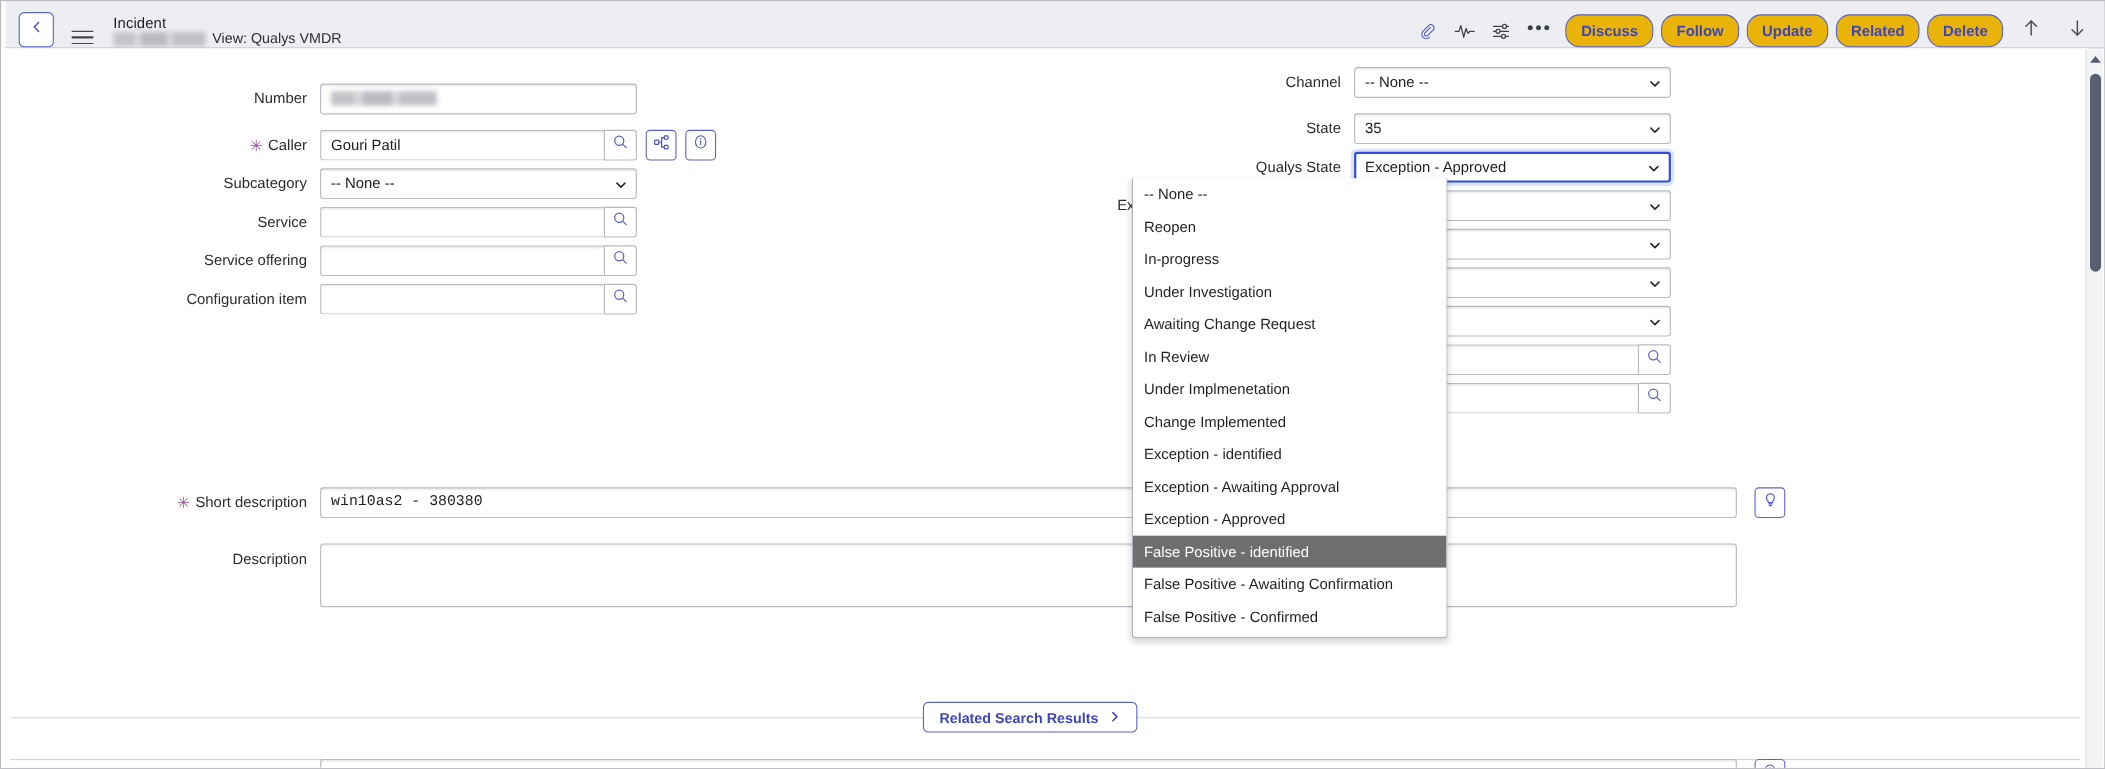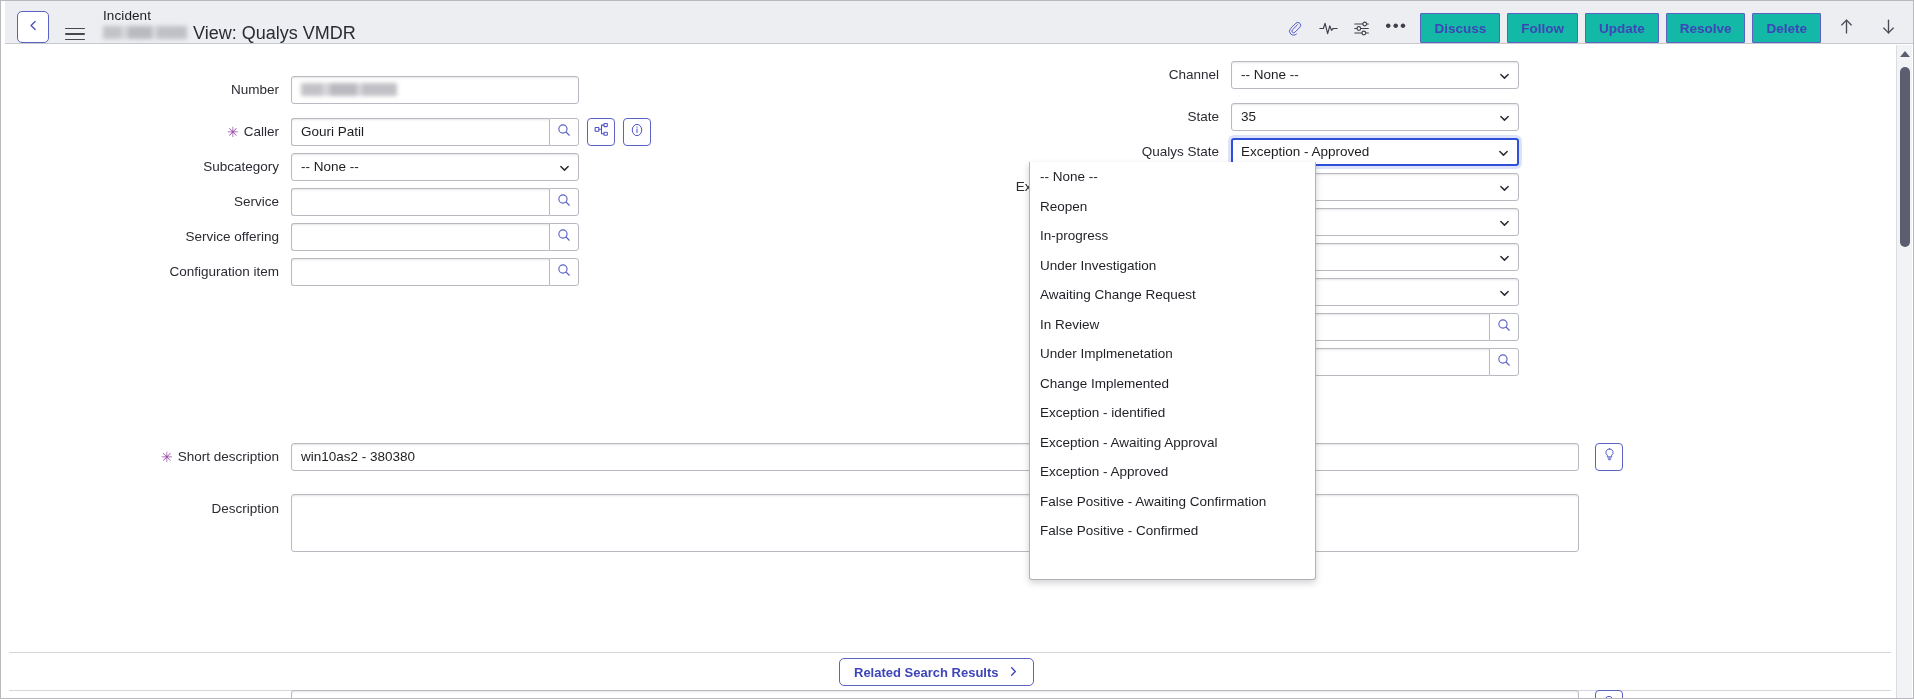--- a/index.html
+++ b/index.html
@@ -38,38 +38,38 @@
     margin-left: 16px; width: 20px; height: 18px;
     display: flex; flex-direction: column; justify-content: center;
     gap: 4px; cursor: pointer; flex: 0 0 auto;
   }
   .hamburger span { display: block; height: 1.6px; background: #46474f; border-radius: 1px; }
   .title-block {
     margin-left: 18px; display: flex; flex-direction: column;
     justify-content: center; line-height: 1.12; flex: 0 0 auto;
   }
   .title-main { font-size: 13.5px; color: #1c1d21; letter-spacing: .1px; }
-  .title-sub { font-size: 18px; color: #2b2c33; display: flex; align-items: center; gap: 6px; }
+  .title-sub { font-size: 13px; color: #2b2c33; display: flex; align-items: center; gap: 6px; }
   .redacted {
     display: inline-block; width: 84px; height: 13px;
     background: linear-gradient(90deg,#c3c3c7 0 22%, #d5d5d9 22% 30%, #b9b9bf 30% 58%, #d8d8dc 58% 64%, #c0c0c6 64% 100%);
     filter: blur(2.2px); border-radius: 1px; vertical-align: middle;
   }
   .hdr-right {
     margin-left: auto; display: flex; align-items: center; gap: 0; padding-right: 14px;
   }
   .icon-btn {
     width: 34px; height: 30px; display: flex; align-items: center; justify-content: center;
     cursor: pointer; color: #5b62c4;
   }
   .icon-btn svg { display: block; }
   .dots { letter-spacing: 1.5px; font-size: 17px; color: #3d3f49; line-height: 1; padding-bottom: 6px; }
   .pill {
     height: 30px; min-width: 62px; padding: 0 13px; margin-left: 7px;
-    border: 1px solid #5b62c4; border-radius: 1px; background: #14b8a6;
+    border: 1px solid #5b62c4; border-radius: 13px; background: #eab308;
     color: #3d45b8; font-size: 13.5px; font-weight: 600;
     display: flex; align-items: center; justify-content: center; cursor: pointer;
     white-space: nowrap;
   }
   .arrow-btn {
     width: 34px; height: 30px; margin-left: 8px; display: flex; align-items: center;
     justify-content: center; cursor: pointer; color: #4a4b55;
   }
 
   
@@ -147,21 +147,21 @@
     background: #fff; box-shadow: inset 0 2px 3px -2px rgba(0,0,0,.22);
   }
 
   .divider { position: absolute; left: 8px; width: 1882px; height: 1px; background: #d6d7dc; }
 
   .rsr-btn {
     position: absolute; left: 838px; top: 594px;
     height: 28px; padding: 0 14px;
     border: 1px solid #5b62c4; border-radius: 5px; background: #fff;
     color: #3d45b8; font-size: 13px; font-weight: 600;
-    display: flex; align-items: center; gap: 9px; cursor: pointer; z-index: 4; margin-top: 20px;
+    display: flex; align-items: center; gap: 9px; cursor: pointer; z-index: 4;
   }
 
   
   .dropdown {
     position: absolute; left: 1028px; top: 161px;
     width: 287px; height: 418px;
     background: #ffffff;
     border: 1px solid #b0b2ba;
     border-top: none;
     border-radius: 0 0 3px 3px;
@@ -242,21 +242,21 @@
           <circle cx="12" cy="14" r="2" fill="#fff"></circle>
         </svg>
       </div>
       <div class="icon-btn">
         <span class="dots">•••</span>
       </div>
 
       <div class="pill">Discuss</div>
       <div class="pill">Follow</div>
       <div class="pill">Update</div>
-      <div class="pill">Resolve</div>
+      <div class="pill">Related</div>
       <div class="pill">Delete</div>
 
       <div class="arrow-btn">
         <span>
           <svg width="15" height="17" viewBox="0 0 14 16" fill="none" stroke="#4a4b55" stroke-width="1.25" stroke-linecap="round" stroke-linejoin="round">
             <line x1="7" y1="14" x2="7" y2="2"></line>
             <polyline points="2.5,6.5 7,2 11.5,6.5"></polyline>
           </svg>
         </span>
       </div>
@@ -515,21 +515,21 @@
       </div>
     </div>
 
     <div class="desc-area">
 
       <div class="row">
         <div class="lbl" style="width:290px;">
           <span class="req">✳</span>
           <span>Short description</span>
         </div>
-        <div class="ctrl" style="display:flex;align-items:flex-end;">
+        <div class="ctrl" style="display:flex;align-items:flex-end;font-family:Liberation Mono, monospace;">
           <div class="long-input">win10as2 - 380380</div>
           <div class="sq-btn" style="margin-left:16px;">
             <span>
               <svg width="15" height="15" viewBox="0 0 18 18" fill="none" stroke="#4d53c4" stroke-width="1.15" stroke-linecap="round" stroke-linejoin="round">
                 <path d="M9 2.2 a4.3 4.3 0 0 0-2.6 7.7 v1.9 h5.2 V9.9 A4.3 4.3 0 0 0 9 2.2 z"></path>
                 <line x1="7.2" y1="13.3" x2="10.8" y2="13.3"></line>
                 <line x1="7.9" y1="15.2" x2="10.1" y2="15.2"></line>
               </svg>
             </span>
           </div>
@@ -578,20 +578,21 @@
     <div class="dd-item">Reopen</div>
     <div class="dd-item">In-progress</div>
     <div class="dd-item">Under Investigation</div>
     <div class="dd-item">Awaiting Change Request</div>
     <div class="dd-item">In Review</div>
     <div class="dd-item">Under Implmenetation</div>
     <div class="dd-item">Change Implemented</div>
     <div class="dd-item">Exception - identified</div>
     <div class="dd-item">Exception - Awaiting Approval</div>
     <div class="dd-item">Exception - Approved</div>
+    <div class="dd-item selected">False Positive - identified</div>
     <div class="dd-item">False Positive - Awaiting Confirmation</div>
     <div class="dd-item">False Positive - Confirmed</div>
   </div>
 
   <div class="vscroll">
     <div class="up-arrow"></div>
     <div class="thumb"></div>
   </div>
 
 </div>

